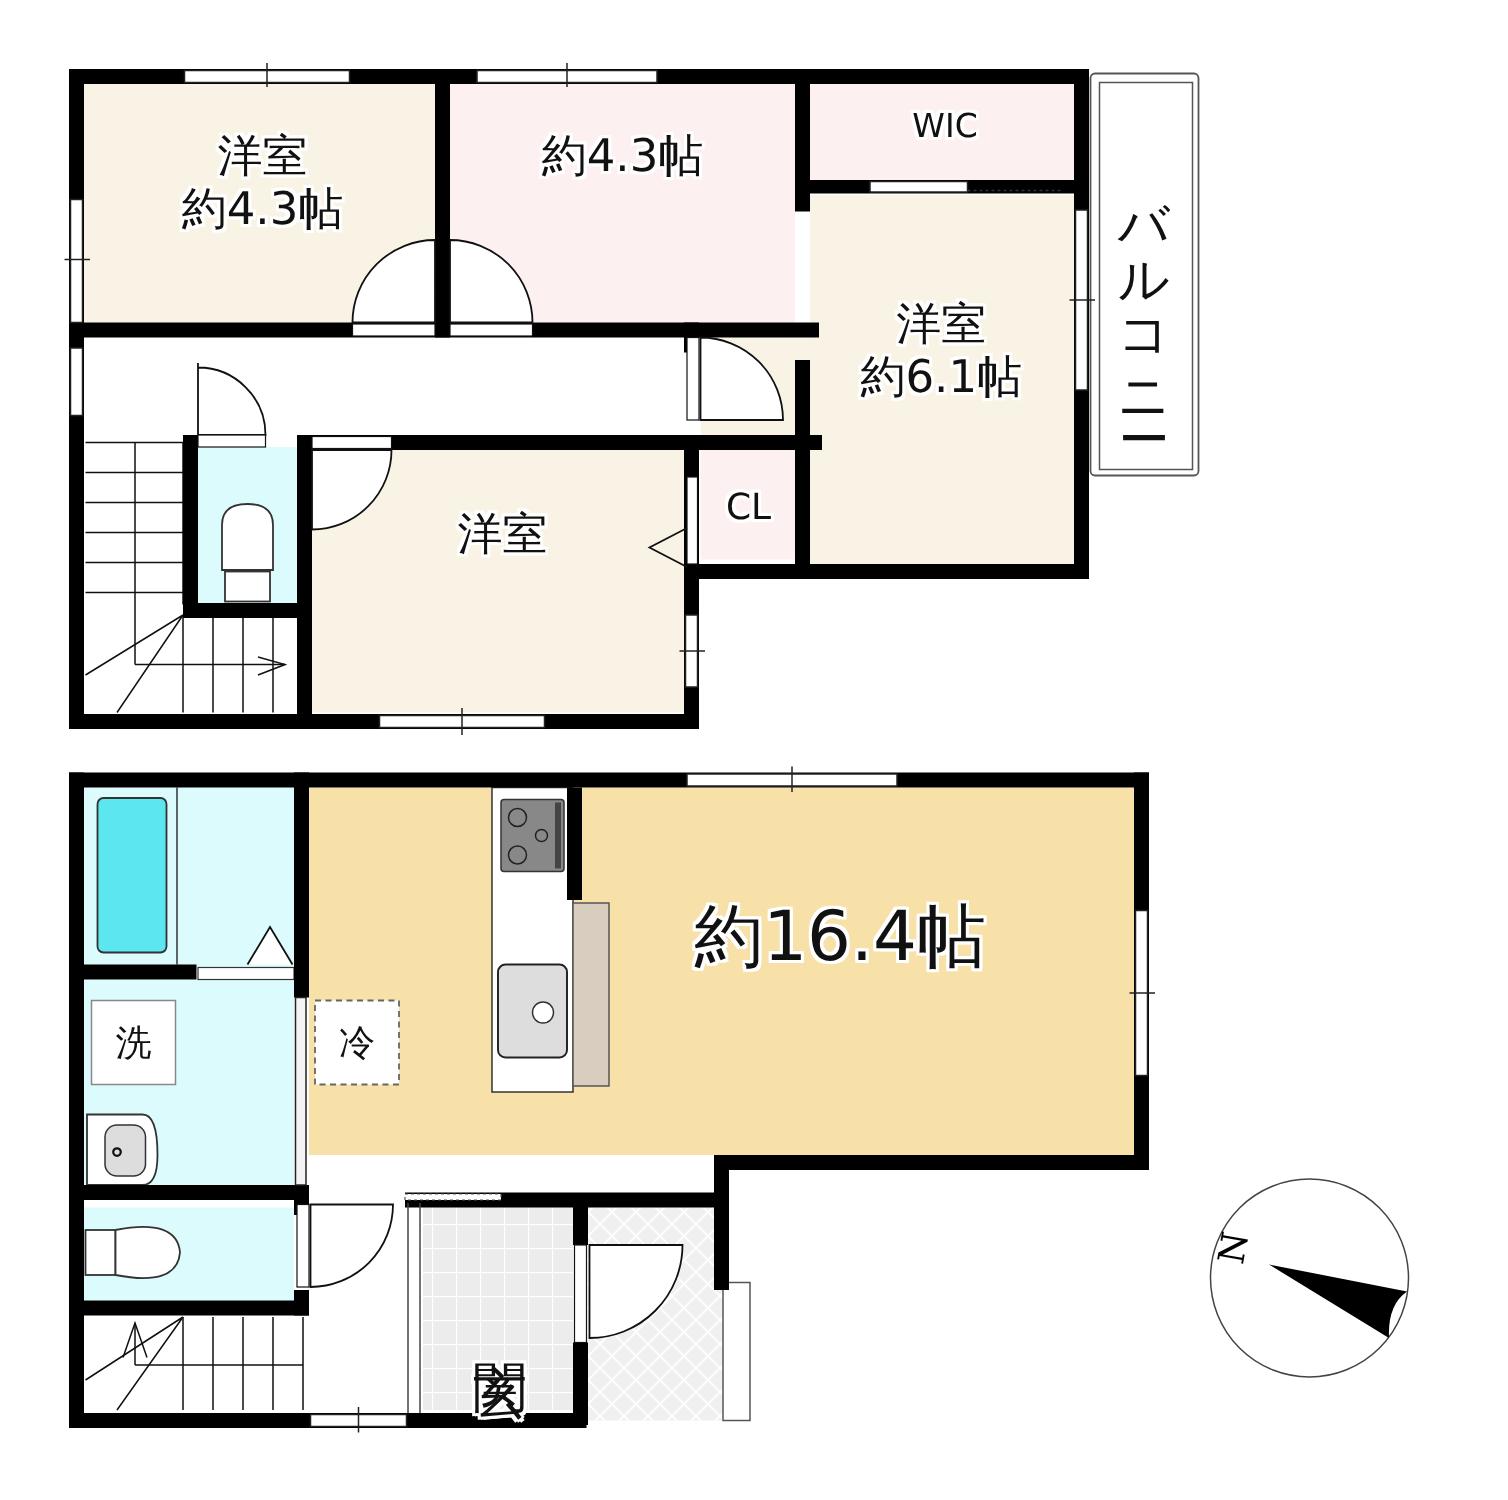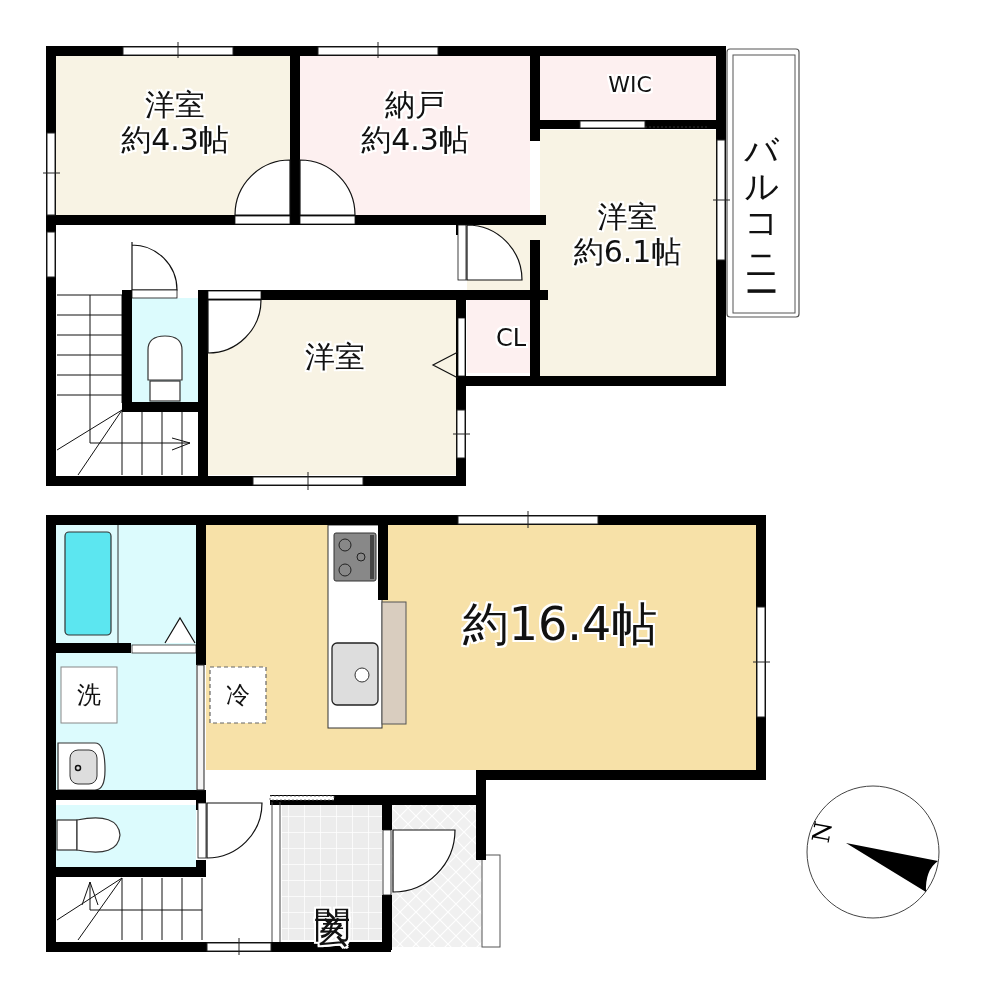--- a/index.html
+++ b/index.html
@@ -212,32 +212,31 @@
     <circle cx="873" cy="852" r="66" fill="#fff" stroke="#444" stroke-width="1"></circle>
     <path d="M846 843 L938 861 Q925 870 926 892 Z" fill="#000"></path>
   </g>
 </svg>
 
 <div class="lbl room-md" style="left:85px; top:88px; width:180px;">
   <span class="l1">洋室</span>
   <span class="l2">約4.3帖</span>
 </div>
 <div class="lbl room-md" style="left:325px; top:88px; width:180px;">
-  <span class="l1">納戸</span>
   <span class="l2">約4.3帖</span>
 </div>
 <div class="lbl small" style="left:560px; top:72px; width:140px; font-size:22px;">WIC</div>
 <div class="lbl room-md" style="left:540px; top:200px; width:175px;">
   <span class="l1">洋室</span>
   <span class="l2">約6.1帖</span>
 </div>
 <div class="lbl room-md" style="left:245px; top:340px; width:180px;">
   <span class="l1">洋室</span>
 </div>
-<div class="lbl small" style="left:468px; top:325px; width:62px; font-size:24px;padding-left:12px;">CL</div>
+<div class="lbl small" style="left:468px; top:325px; width:62px; font-size:24px;">CL</div>
 <div class="lbl vert" style="left:742px; top:112px; height:160px;">バルコニー</div>
 
 <div class="lbl room-lg" style="left:420px; top:598px; width:280px;">
   <span class="l2">約16.4帖</span>
 </div>
 <div class="boxlbl" style="left:62px; top:668px; width:54px; height:54px;">洗</div>
 <div class="boxlbl" style="left:211px; top:668px; width:54px; height:54px; background:transparent;">冷</div>
 <div class="lbl vert" style="left:312px; top:835px; height:90px; font-size:36px; letter-spacing:0;">玄関</div>
 
 <div style="position:absolute; left:812px; top:818px; font-family:'DejaVu Serif', serif; font-size:24px; transform:rotate(-80deg); color:#000;">N</div>

